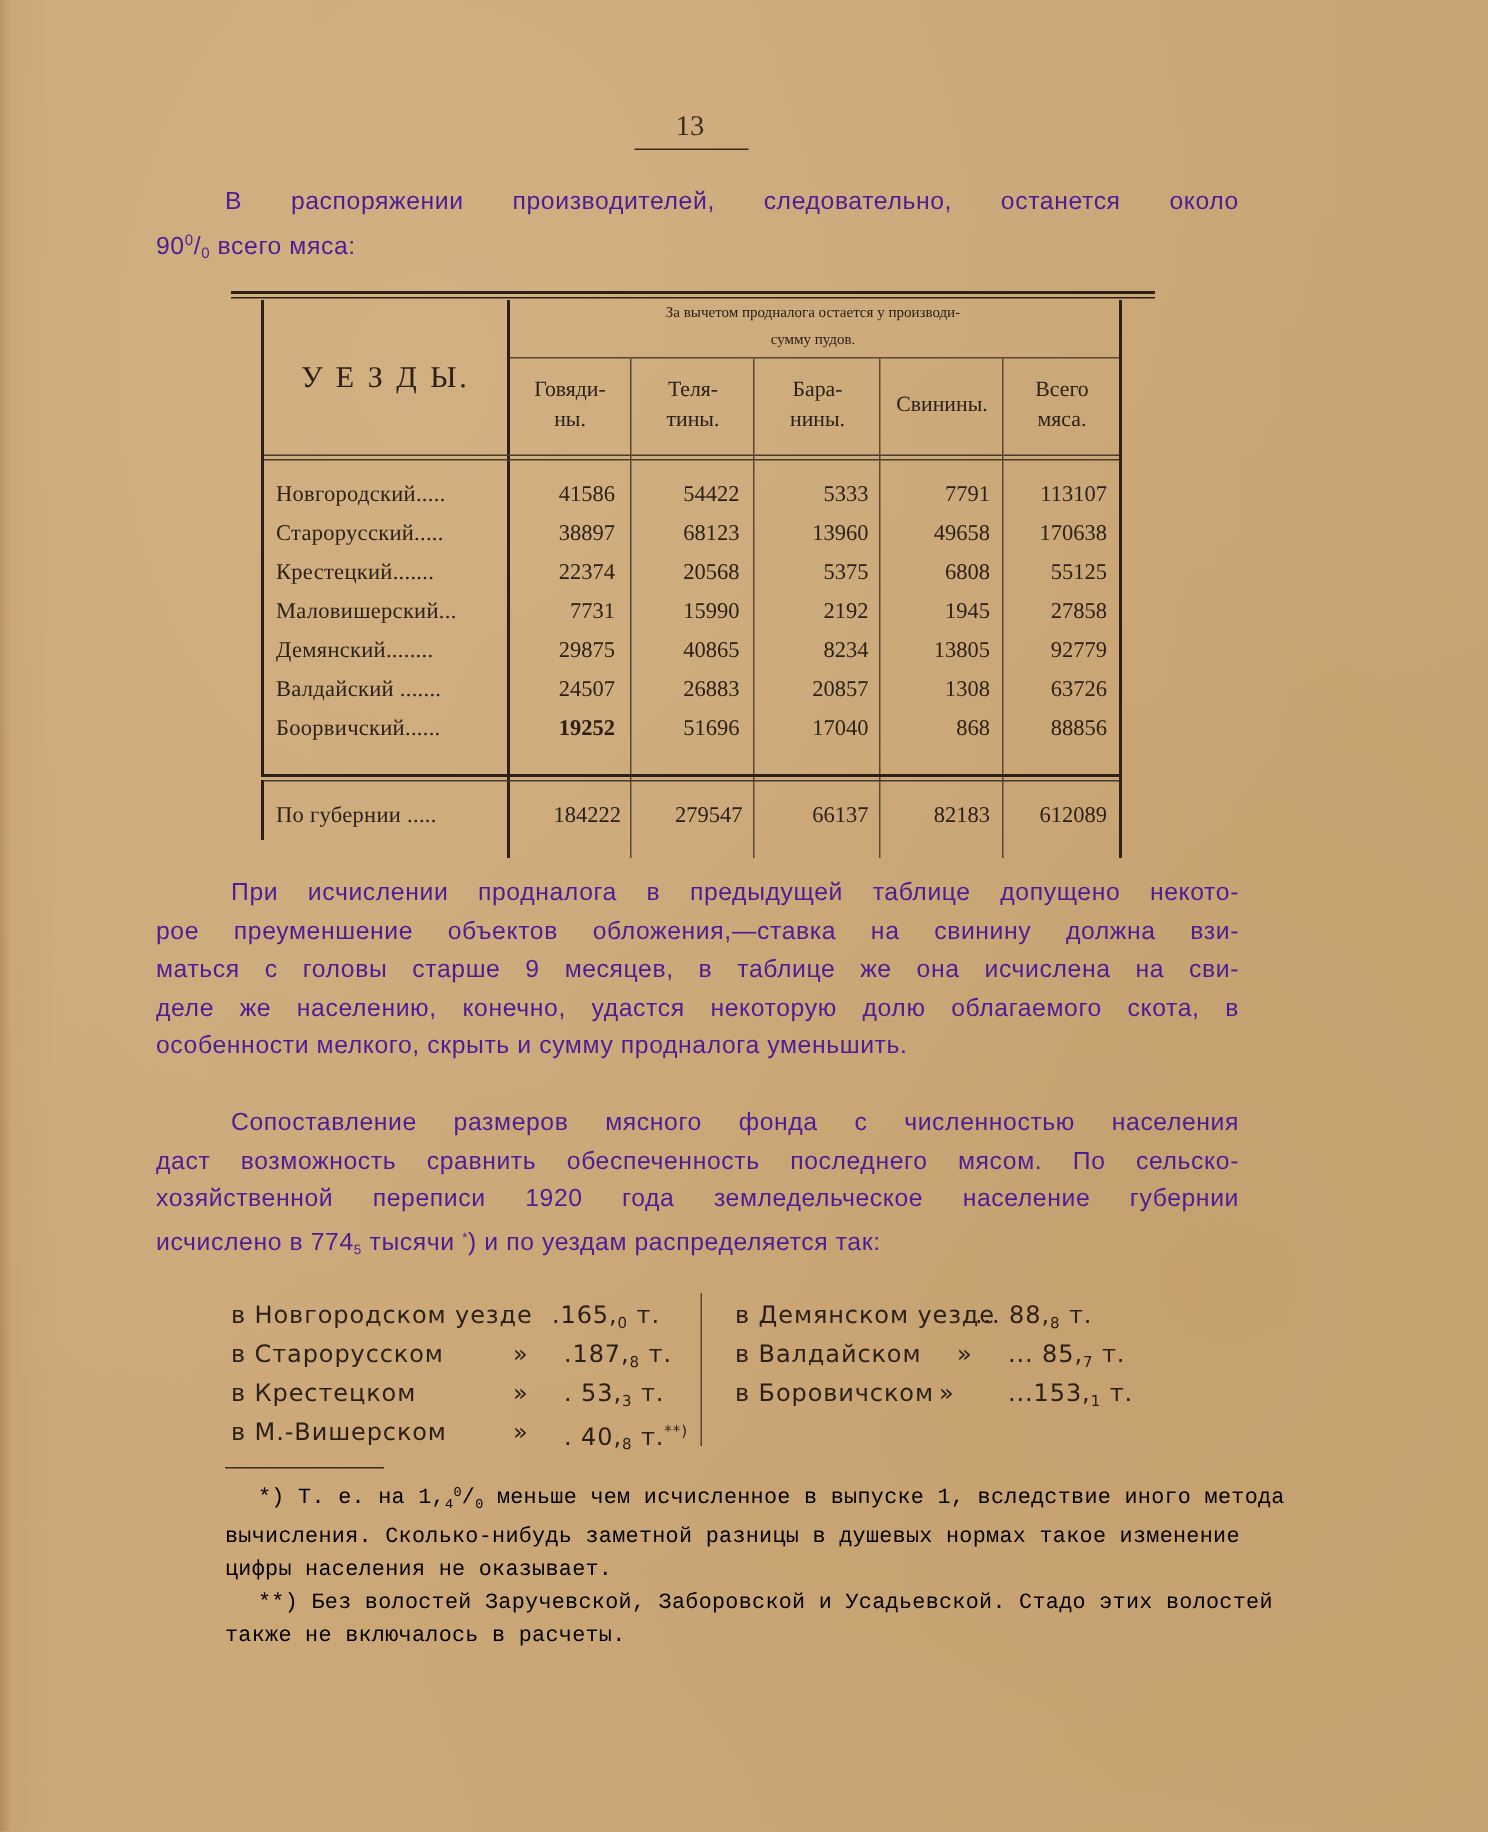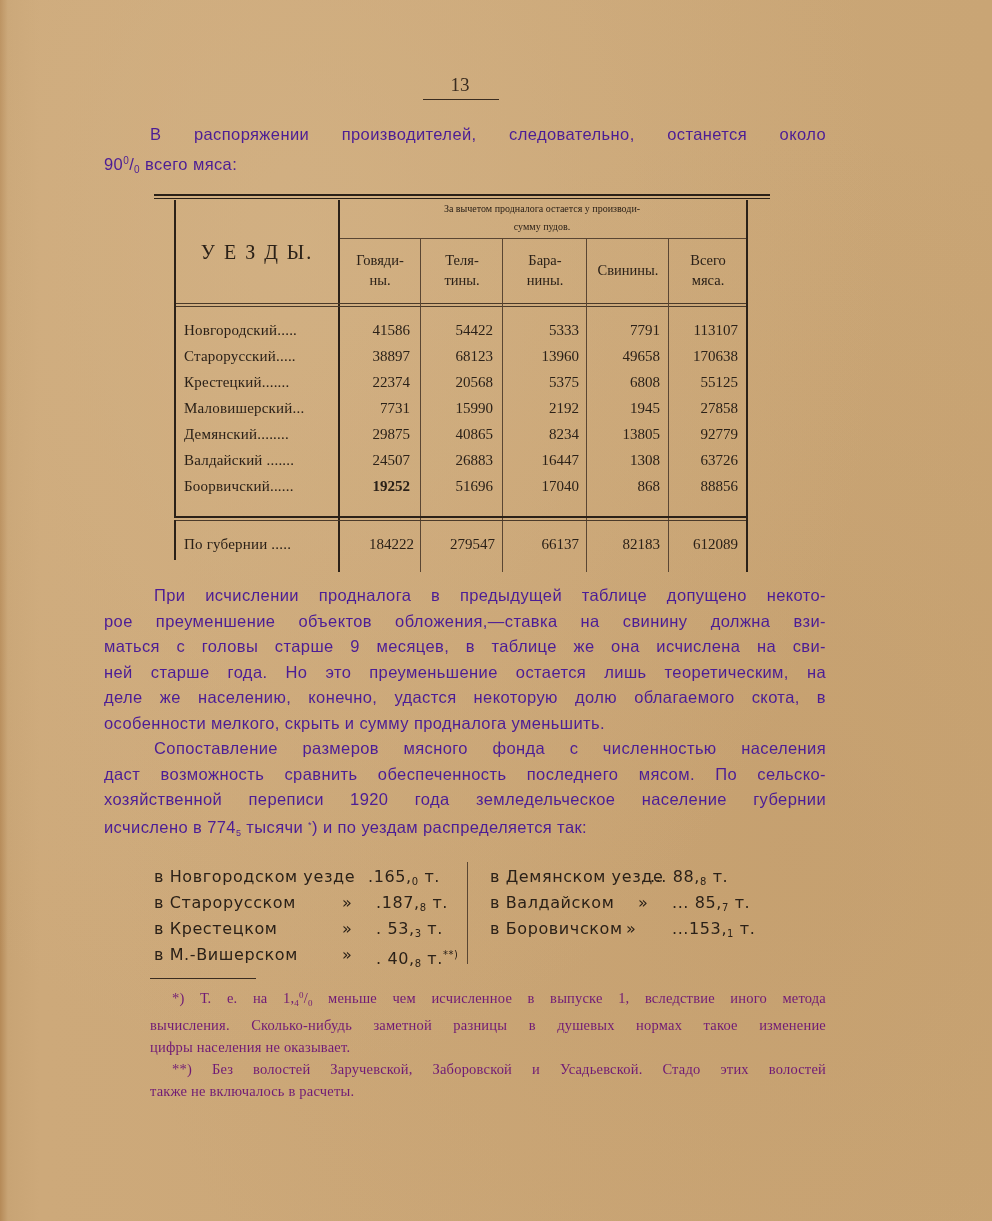--- a/index.html
+++ b/index.html
@@ -131,24 +131,24 @@
       top: 978px;
       width: 106px;
       height: 1px;
       background: #3a2c20;
     }
     .footnotes {
       position: absolute;
       left: 150px;
       top: 984px;
       width: 676px;
-      font-family: Liberation Serif, serif;
+      font-family: Liberation Mono, monospace;
       font-size: 14.5px;
       line-height: 22px;
-      color: #701a75;
+      color: #000000;
       letter-spacing: 0.2px;
     }
     .footnotes .line {
       display: block;
       text-align: justify;
       text-align-last: justify;
       white-space: nowrap;
     }
     .footnotes .line.last { text-align-last: left; }
     .footnotes .ind { padding-left: 22px; }
@@ -249,21 +249,21 @@
     <div class="num" style="left:186px;width:70px;top:232px;">29875</div>
     <div class="num" style="left:268px;width:71px;top:232px;">40865</div>
     <div class="num" style="left:350px;width:75px;top:232px;">8234</div>
     <div class="num" style="left:434px;width:72px;top:232px;">13805</div>
     <div class="num" style="left:516px;width:68px;top:232px;">92779</div>
   </div>
   <div>
     <div class="row-label" style="top:258px;">Валдайский .......</div>
     <div class="num" style="left:186px;width:70px;top:258px;">24507</div>
     <div class="num" style="left:268px;width:71px;top:258px;">26883</div>
-    <div class="num" style="left:350px;width:75px;top:258px;">16447</div>
+    <div class="num" style="left:350px;width:75px;top:258px;">20857</div>
     <div class="num" style="left:434px;width:72px;top:258px;">1308</div>
     <div class="num" style="left:516px;width:68px;top:258px;">63726</div>
   </div>
   <div>
     <div class="row-label" style="top:284px;">Боорвичский......</div>
     <div class="num" style="left:186px;width:70px;top:284px;font-weight:bold;">19252</div>
     <div class="num" style="left:268px;width:71px;top:284px;">51696</div>
     <div class="num" style="left:350px;width:75px;top:284px;">17040</div>
     <div class="num" style="left:434px;width:72px;top:284px;">868</div>
     <div class="num" style="left:516px;width:68px;top:284px;">88856</div>
@@ -280,21 +280,20 @@
     <div class="num" style="left:350px;width:75px;top:342px;">66137</div>
     <div class="num" style="left:434px;width:72px;top:342px;">82183</div>
     <div class="num" style="left:516px;width:68px;top:342px;">612089</div>
   </div>
 </div>
 
 <div class="para" style="top:583px;">
   <span class="line" style="padding-left:4px;">При исчислении продналога в предыдущей таблице допущено некото-</span>
   <span class="line" style="margin-left:-46px;">рое преуменшение объектов обложения,—ставка на свинину должна взи-</span>
   <span class="line" style="margin-left:-46px;">маться с головы старше 9 месяцев, в таблице же она исчислена на сви-</span>
-  <span class="line" style="margin-left:-46px;">ней старше года. Но это преуменьшение остается лишь теоретическим, на</span>
   <span class="line" style="margin-left:-46px;">деле же населению, конечно, удастся некоторую долю облагаемого скота, в</span>
   <span class="line last" style="margin-left:-46px;">особенности мелкого, скрыть и сумму продналога уменьшить.</span>
 </div>
 
 <div class="para" style="top:736px;">
   <span class="line" style="padding-left:4px;">Сопоставление размеров мясного фонда с численностью населения</span>
   <span class="line" style="margin-left:-46px;">даст возможность сравнить обеспеченность последнего мясом. По сельско-</span>
   <span class="line" style="margin-left:-46px;">хозяйственной переписи 1920 года земледельческое население губернии</span>
   <span class="line last" style="margin-left:-46px;"><span>исчислено в 774</span><sub class="small">5</sub><span> тысячи </span><sup class="small">*</sup><span>) и по уездам распределяется так:</span></span>
 </div>

